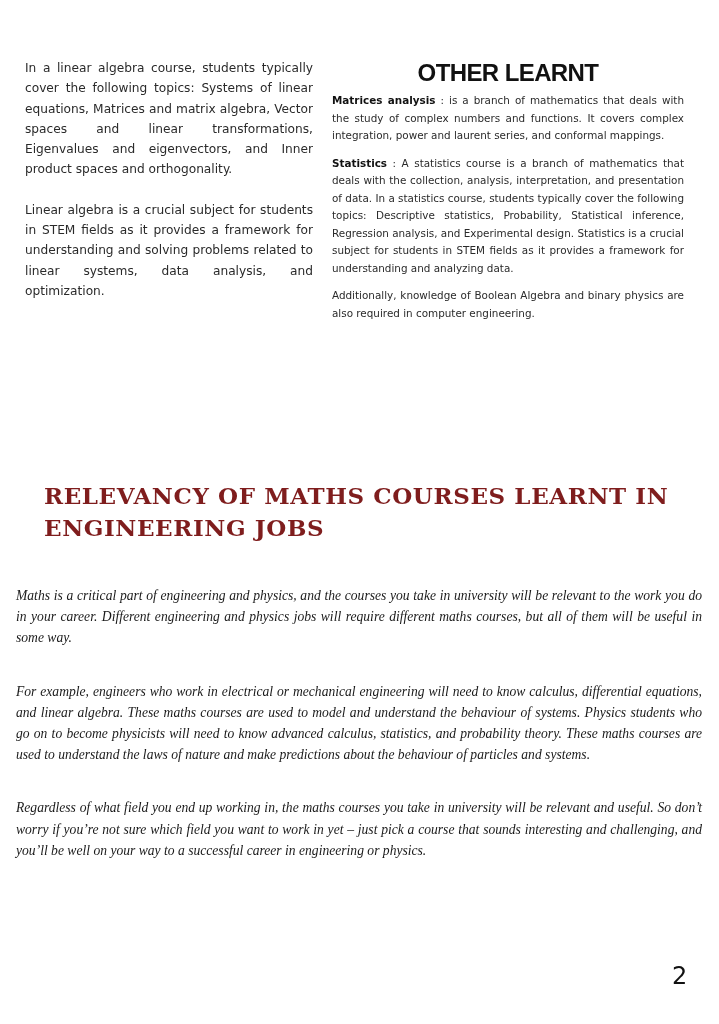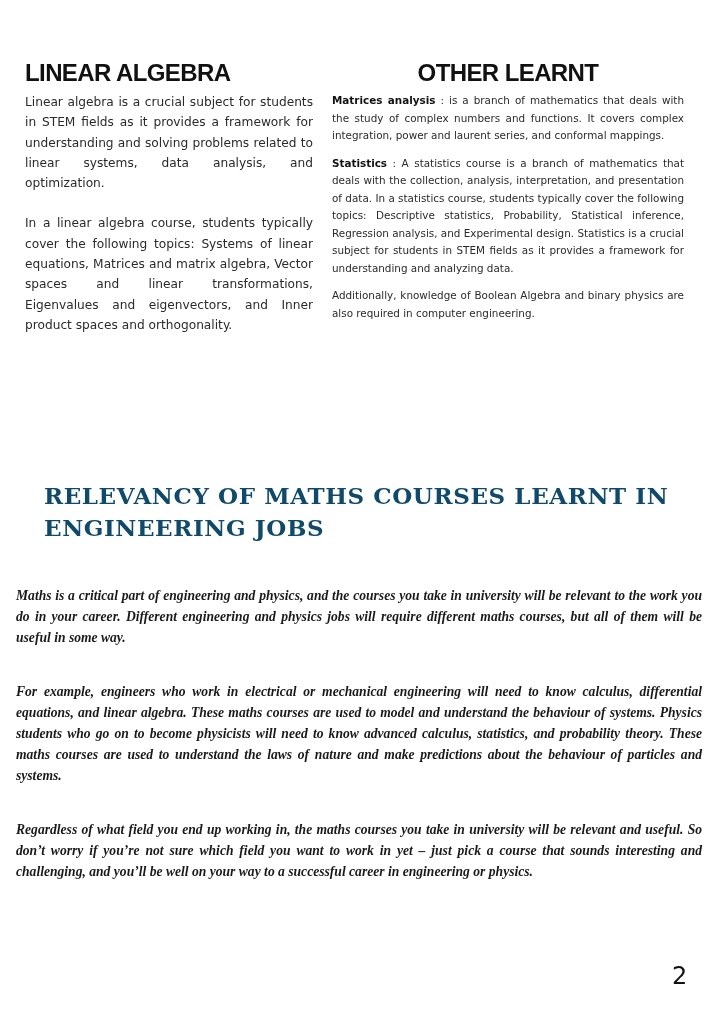--- a/index.html
+++ b/index.html
@@ -59,56 +59,55 @@
     .section-title {
       position: absolute;
       left: 44px;
       top: 480px;
       width: 640px;
       font-family: "DejaVu Serif", serif;
       font-weight: bold;
       font-size: 23px;
       line-height: 32px;
       letter-spacing: 0.6px;
-      color: #0c4a6e;
+      color: #7f1d1d;
       margin: 0;
     }
     .essay {
       position: absolute;
       left: 16px;
       top: 585px;
       width: 686px;
     }
     .essay p {
       font-family: "Liberation Serif", serif;
       font-style: italic;
-      font-weight: bold;
+      font-weight: normal;
       font-size: 13.6px;
       line-height: 21.2px;
       text-align: justify;
       color: #1a1a1a;
       margin: 0;
     }
     .essay p + p { margin-top: 32px; }
     .page-number {
       position: absolute;
       left: 672px;
       top: 962px;
       font-family: "DejaVu Sans", sans-serif;
       font-size: 24px;
       color: #111;
     }
   </style>
 </head>
 <body>
 
 <div class="col-left">
-  <h2 class="h-sans h-left">LINEAR ALGEBRA</h2>
+  <p class="body-left">In a linear algebra course, students typically cover the following topics: Systems of linear equations, Matrices and matrix algebra, Vector spaces and linear transformations, Eigenvalues and eigenvectors, and Inner product spaces and orthogonality.</p>
   <p class="body-left">Linear algebra is a crucial subject for students in STEM fields as it provides a framework for understanding and solving problems related to linear systems, data analysis, and optimization.</p>
-  <p class="body-left">In a linear algebra course, students typically cover the following topics: Systems of linear equations, Matrices and matrix algebra, Vector spaces and linear transformations, Eigenvalues and eigenvectors, and Inner product spaces and orthogonality.</p>
 </div>
 
 <div class="col-right">
   <h2 class="h-sans h-right">OTHER LEARNT</h2>
   <p class="body-right"><b>Matrices analysis</b><span> : is a branch of mathematics that deals with the study of complex numbers and functions. It covers complex integration, power and laurent series, and conformal mappings.</span></p>
   <p class="body-right"><b>Statistics</b><span> : A statistics course is a branch of mathematics that deals with the collection, analysis, interpretation, and presentation of data. In a statistics course, students typically cover the following topics: Descriptive statistics, Probability, Statistical inference, Regression analysis, and Experimental design. Statistics is a crucial subject for students in STEM fields as it provides a framework for understanding and analyzing data.</span></p>
   <p class="body-right">Additionally, knowledge of Boolean Algebra and binary physics are also required in computer engineering.</p>
 </div>
 
 <h1 class="section-title">RELEVANCY OF MATHS COURSES LEARNT IN ENGINEERING JOBS</h1>

